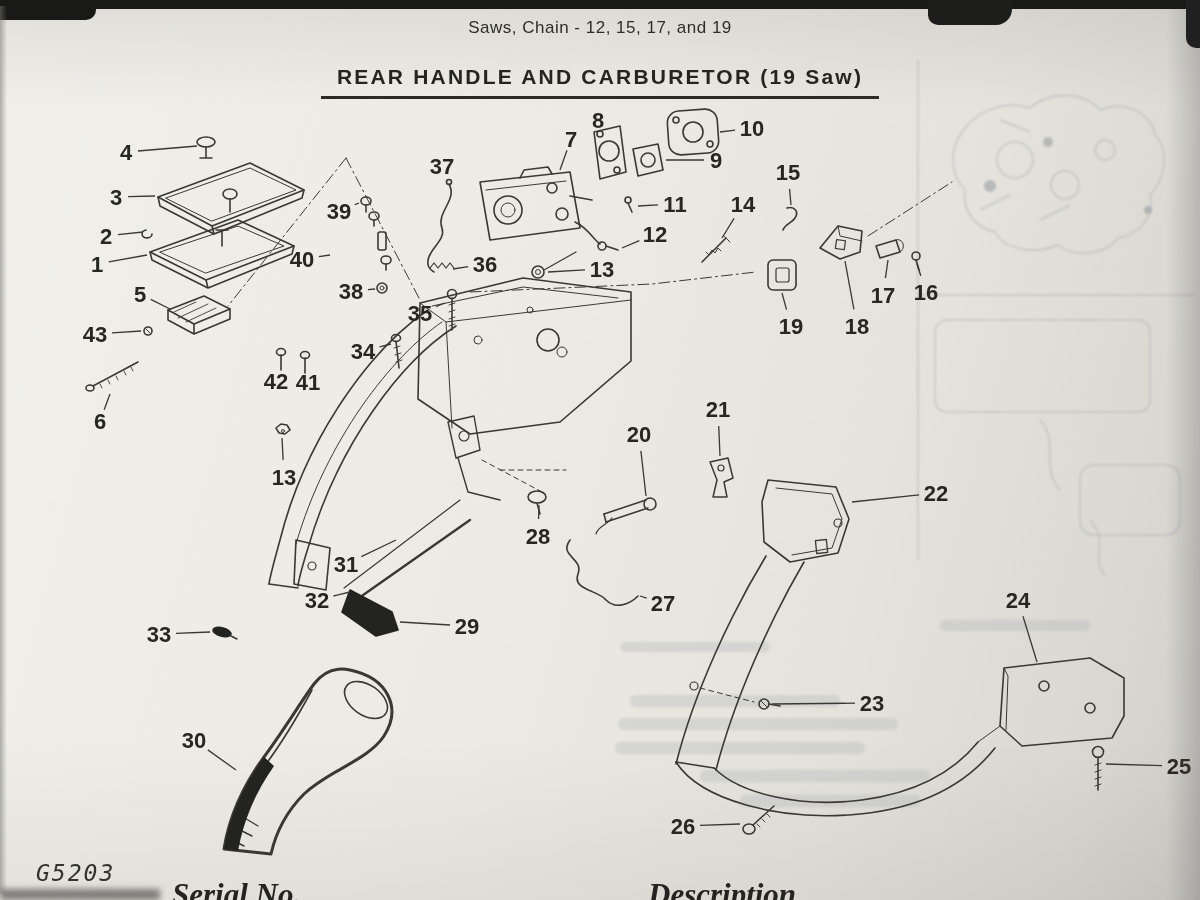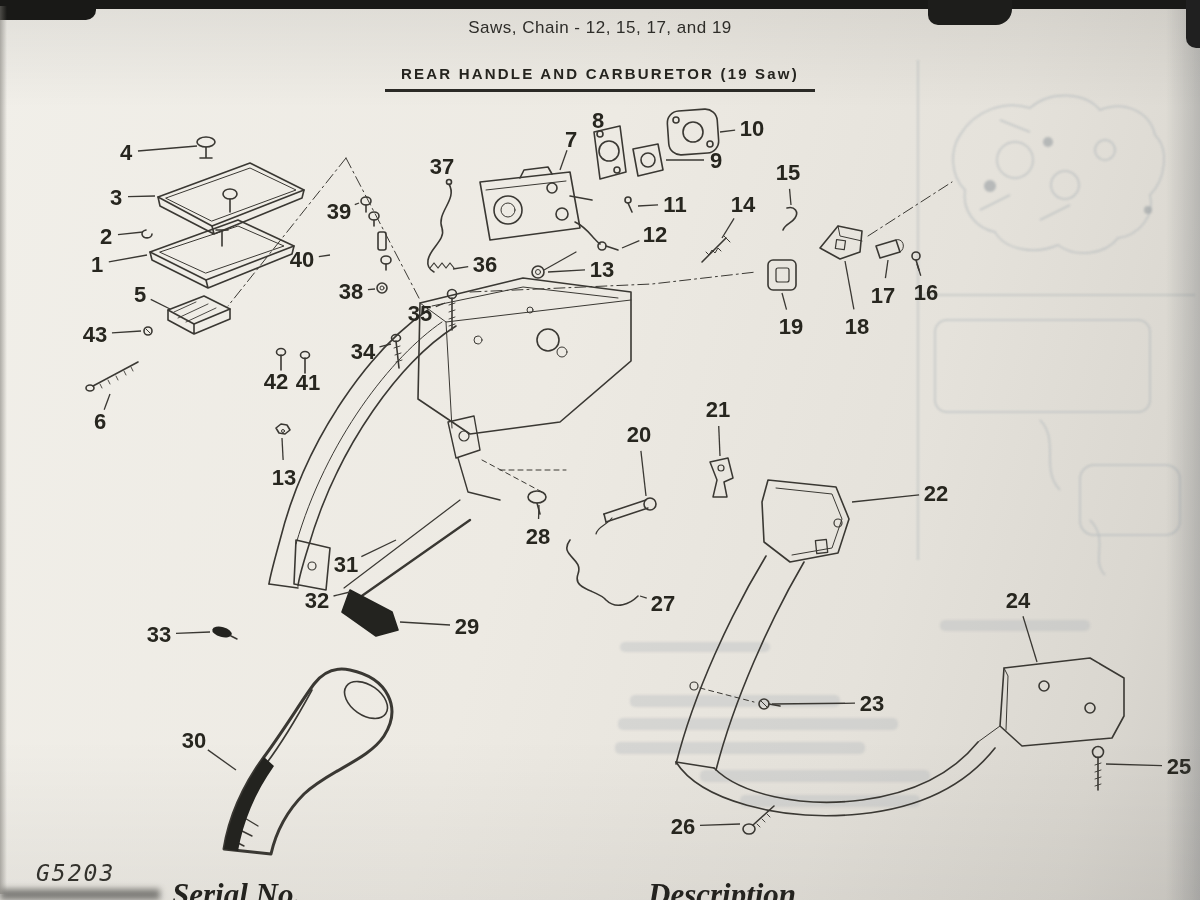--- a/index.html
+++ b/index.html
@@ -4,21 +4,21 @@
 <style>
   html,body{margin:0;padding:0;background:#0e0e0d;}
   .stage{position:relative;width:1200px;height:900px;overflow:hidden;
          font-family:"Liberation Sans",sans-serif;background:#84cc16;}
   .page{position:absolute;inset:0;
         background:linear-gradient(105deg,#f1efe9 0%,#edeae3 45%,#e5e2db 72%,#dad7d0 90%,#cfccc6 100%);}
   .page::after{content:"";position:absolute;inset:0;pointer-events:none;
         background:linear-gradient(to bottom,rgba(0,0,0,.07),rgba(0,0,0,0) 12%,rgba(0,0,0,0) 82%,rgba(0,0,0,.05));}
   .header{position:absolute;top:18px;left:0;right:0;text-align:center;z-index:3;}
   .h1{font-size:17px;color:#2e2d29;letter-spacing:.5px;}
-  .h2{display:inline-block;margin-top:9px;font-size:15px;font-weight:bold;letter-spacing:2.2px;
+  .h2{display:inline-block;margin-top:9px;font-size:21px;font-weight:bold;letter-spacing:2.2px;
       color:#25241f;border-bottom:3px solid #2b2a26;padding:0 16px 7px;}
   svg.diagram{position:absolute;inset:0;z-index:2;}
   .callout{font:700 22px "Liberation Sans",sans-serif;fill:#27261f;text-anchor:middle;dominant-baseline:central;}
   .leader{stroke:#3a3833;stroke-width:1.3;}
   .figcode{position:absolute;left:36px;top:812px;z-index:3;
            font:italic 23px "DejaVu Sans Mono",monospace;color:#33322d;letter-spacing:2px;margin-top:48px;}
   .footer{position:absolute;bottom:-13px;z-index:3;
           font:italic bold 31px "Liberation Serif",serif;color:#24231f;}
   .footer.serial{left:172px;}
   .footer.desc{left:648px;}

